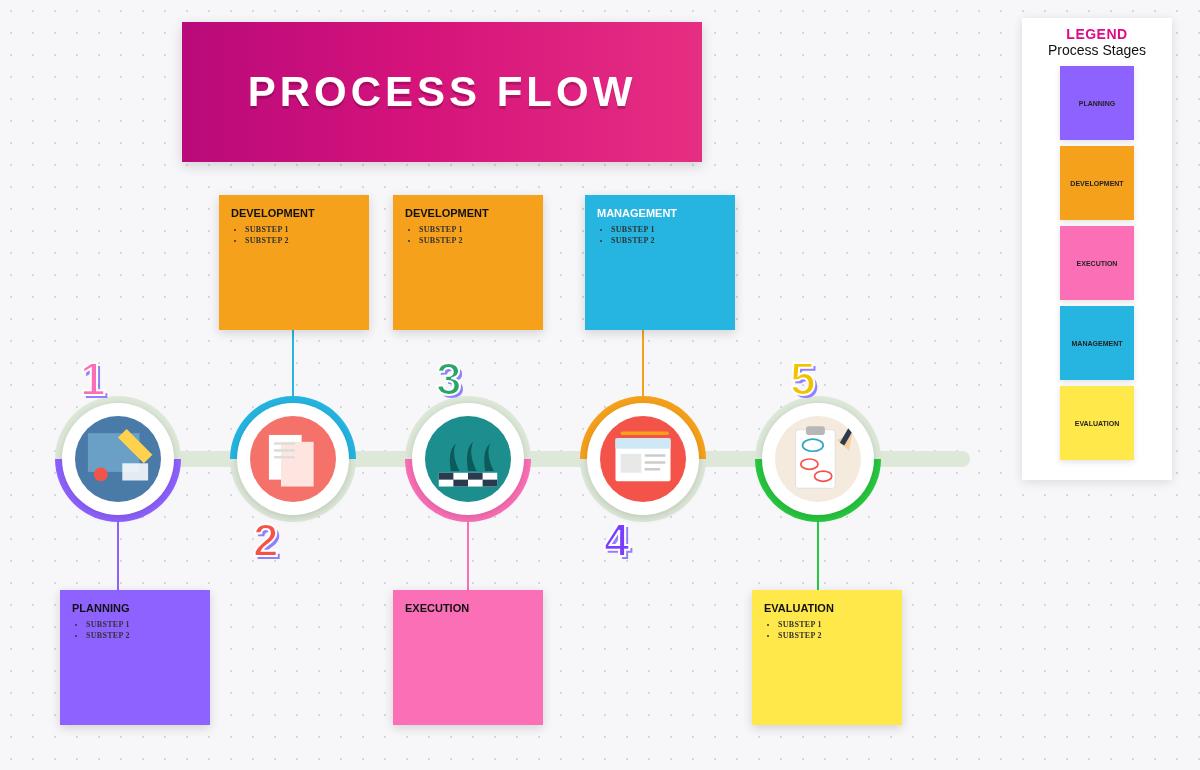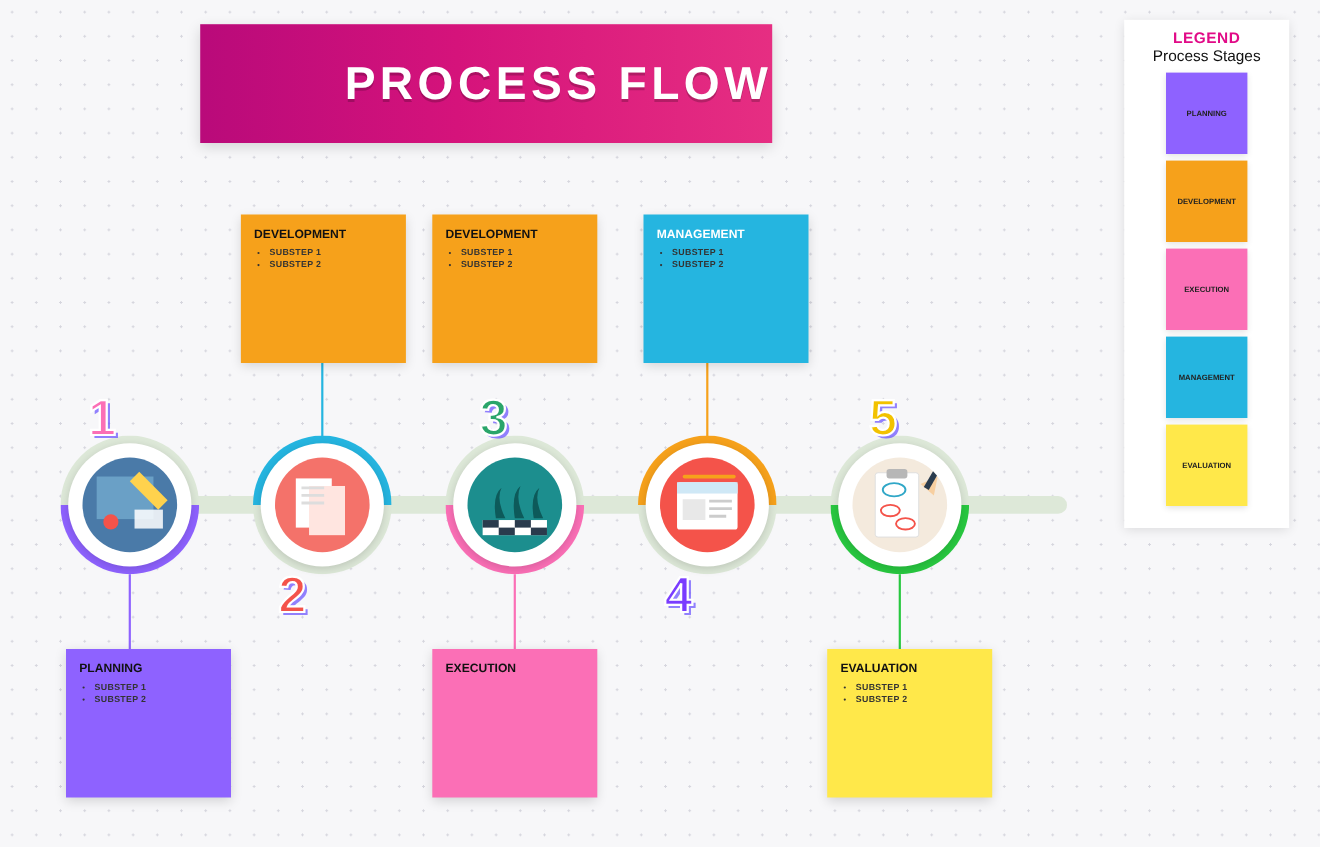--- a/index.html
+++ b/index.html
@@ -8,24 +8,24 @@
     background: #f7f7f9;
     background-image: radial-gradient(#d6d6de 1px, transparent 1px);
     background-size: 22px 22px;
     position: relative;
   }
 
   
   .title-banner {
     position: absolute;
     left: 182px; top: 22px;
-    width: 520px; height: 108px;
+    width: 520px; height: 140px;
     background: linear-gradient(90deg, #b90a7a 0%, #d5137b 45%, #e62e82 100%);
     box-shadow: 0 4px 12px rgba(0,0,0,.15);
-    display: flex; align-items: center; justify-content: flex-end;
+    display: flex; align-items: center; justify-content: center;
   }
   .title-banner span {
     color: #fff;
     font-weight: 900;
     letter-spacing: 4px;
     font-size: 42px;
     text-shadow: 0 3px 0 rgba(0,0,0,.2);
   }
 
   
@@ -87,21 +87,21 @@
   }
 
   
   .card {
     position: absolute;
     width: 150px; height: 135px;
     padding: 12px 12px;
     box-shadow: 0 3px 10px rgba(0,0,0,.15);
   }
   .card-title { font-size: 11px; font-weight: 800; margin-bottom: 6px; color:#111; }
-  .card ul { list-style: disc; margin-left: 14px; }
+  .card ul { list-style: disc; margin-left: 14px; font-family: Liberation Serif, serif; }
   .card li { font-size: 8px; font-weight:600; color:#333; margin: 2px 0; letter-spacing:0.3px; }
 
   
   .connector {
     position: absolute; width: 2px;
   }
 
   
   .c-planning   { background:#8e62ff; }
   .c-development{ background:#f6a11b; }

